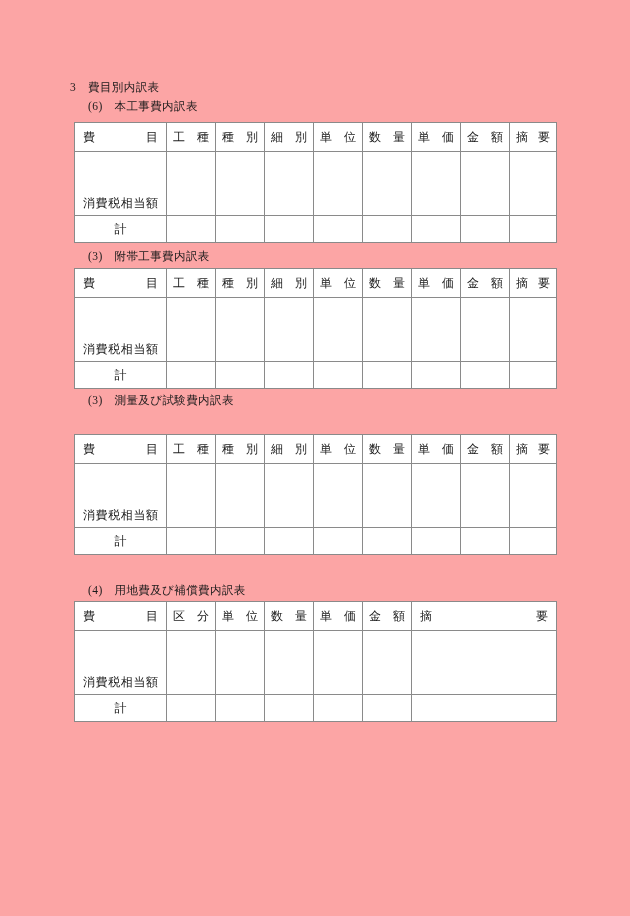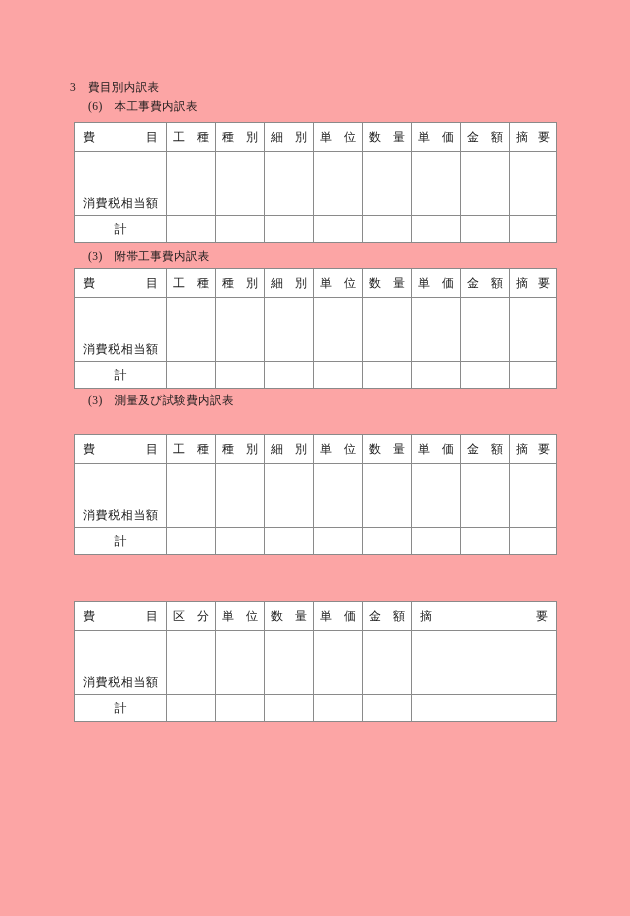--- a/index.html
+++ b/index.html
@@ -307,20 +307,21 @@
         <td></td>
         <td></td>
         <td></td>
         <td></td>
         <td></td>
         <td></td>
       </tr>
     </tbody>
   </table>
 
+  <div class="section-title" style="top:583px;">(4)　用地費及び補償費内訳表</div>
 
   <table class="itemize-table" style="top:601px;">
     <colgroup>
       <col style="width:92px">
         <col style="width:49px">
         <col style="width:49px">
       <col style="width:49px">
         <col style="width:49px">
         <col style="width:49px">
       <col style="width:145px">

